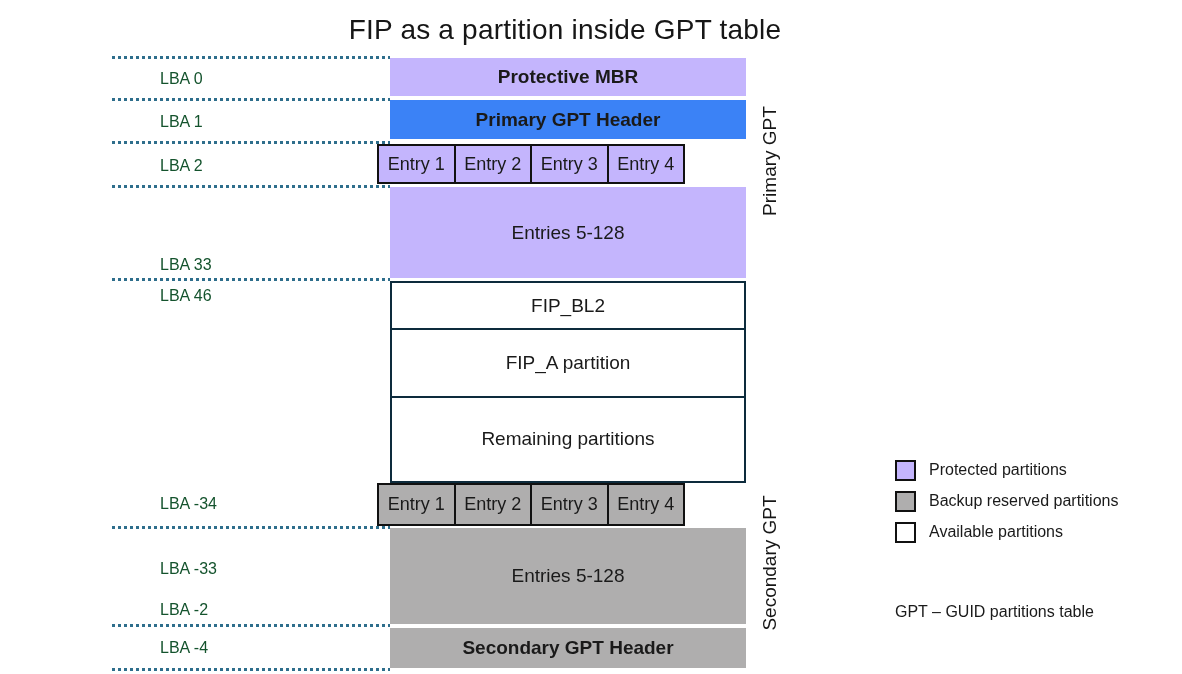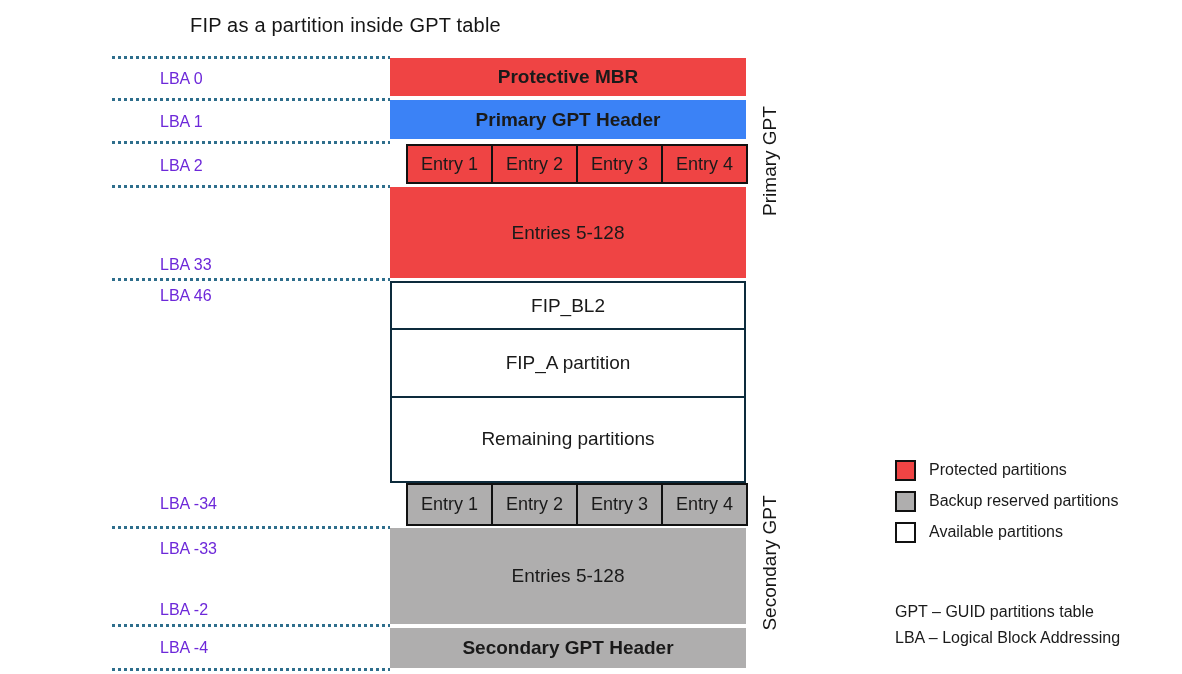--- a/index.html
+++ b/index.html
@@ -1,42 +1,42 @@
 <!DOCTYPE html>
 <html><head>
 <meta charset="utf-8">
 <style>
   html,body{margin:0;padding:0;background:#ffffff;}
   .canvas{
     position:relative;width:1182px;height:674px;background:#ffffff;
     font-family:"Liberation Sans",sans-serif;color:#1a1a1a;overflow:hidden;
   }
   .title{
-    position:absolute;left:190px;top:14px;width:750px;
-    font-size:20px;letter-spacing:0.2px;color:#161616;
+    position:absolute;left:190px;top:14px;width:750px;text-align:center;
+    font-size:28px;letter-spacing:0.2px;color:#161616;
   }
   .dash{
     position:absolute;left:112px;width:278px;height:3px;
     background:repeating-linear-gradient(to right,#2e6e8c 0 3px,transparent 3px 6px);
   }
   .lba{
-    position:absolute;left:160px;font-size:16px;white-space:nowrap;color:#6d28d9;
+    position:absolute;left:160px;font-size:16px;white-space:nowrap;color:#14532d;
   }
   .blk{
     position:absolute;left:390px;width:356px;box-sizing:border-box;
     display:flex;align-items:center;justify-content:center;
     font-size:19px;text-align:center;
   }
   .bold{font-weight:bold;}
-  .bg-protected{background:#ef4444;}
+  .bg-protected{background:#c4b5fd;}
   .bg-reserved{background:#3b82f6;}
   .bg-backup{background:#afaeae;}
   .bg-available{background:#ffffff;border:2.5px solid #0d2b3c;}
   .entry-row{
-    position:absolute;left:406px;width:342px;box-sizing:border-box;
+    position:absolute;left:377px;width:308px;box-sizing:border-box;
     display:flex;border:2.5px solid #111111;
   }
   .entry-cell{
     flex:1;display:flex;align-items:center;justify-content:center;
     font-size:18px;border-right:2.5px solid #111111;
   }
   .entry-cell:last-child{border-right:none;}
   .side-label{
     position:absolute;transform:translate(-50%,-50%) rotate(-90deg);
     white-space:nowrap;font-size:19px;color:#161616;
@@ -65,21 +65,21 @@
   <div class="dash" style="top:526px"></div>
   <div class="dash" style="top:624px"></div>
   <div class="dash" style="top:668px"></div>
 
   <div class="lba" style="top:70px">LBA 0</div>
   <div class="lba" style="top:113px">LBA 1</div>
   <div class="lba" style="top:157px">LBA 2</div>
   <div class="lba" style="top:256px">LBA 33</div>
   <div class="lba" style="top:287px">LBA 46</div>
   <div class="lba" style="top:495px">LBA -34</div>
-  <div class="lba" style="top:540px">LBA -33</div>
+  <div class="lba" style="top:560px">LBA -33</div>
   <div class="lba" style="top:601px">LBA -2</div>
   <div class="lba" style="top:639px">LBA -4</div>
 
   <div class="blk bg-protected bold" style="top:58px;height:38px">Protective MBR</div>
 
   <div class="blk bg-reserved bold" style="top:100px;height:39px">Primary GPT Header</div>
 
   <div class="entry-row" style="top:144px;height:40px">
     <div class="entry-cell bg-protected">Entry 1</div>
     <div class="entry-cell bg-protected">Entry 2</div>
@@ -119,16 +119,15 @@
       <div class="legend-label">Backup reserved partitions</div>
     </div>
     <div class="legend-item">
       <div class="swatch" style="background:#ffffff"></div>
       <div class="legend-label">Available partitions</div>
     </div>
   </div>
 
   <div class="footnotes">
     <div class="footnote-line">GPT – GUID partitions table</div>
-    <div class="footnote-line">LBA – Logical Block Addressing</div>
   </div>
 
 </div>
 
 </body></html>

